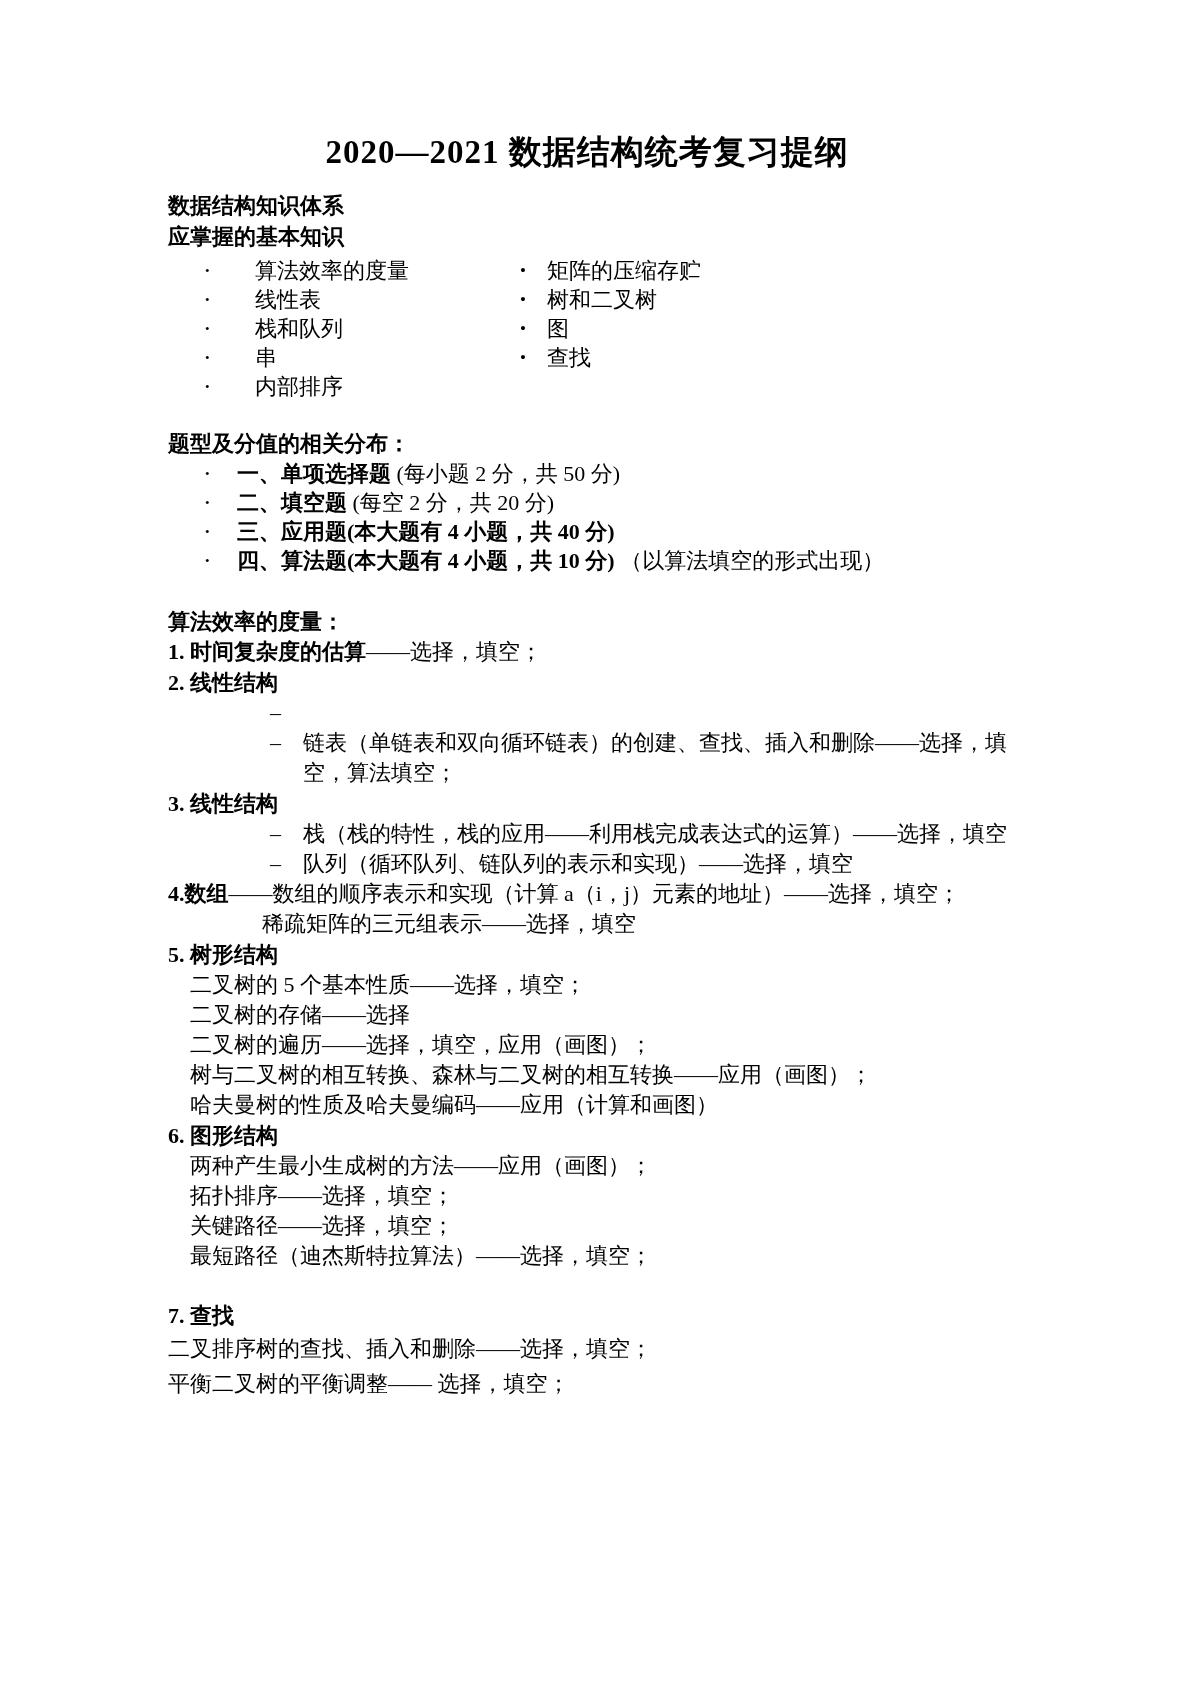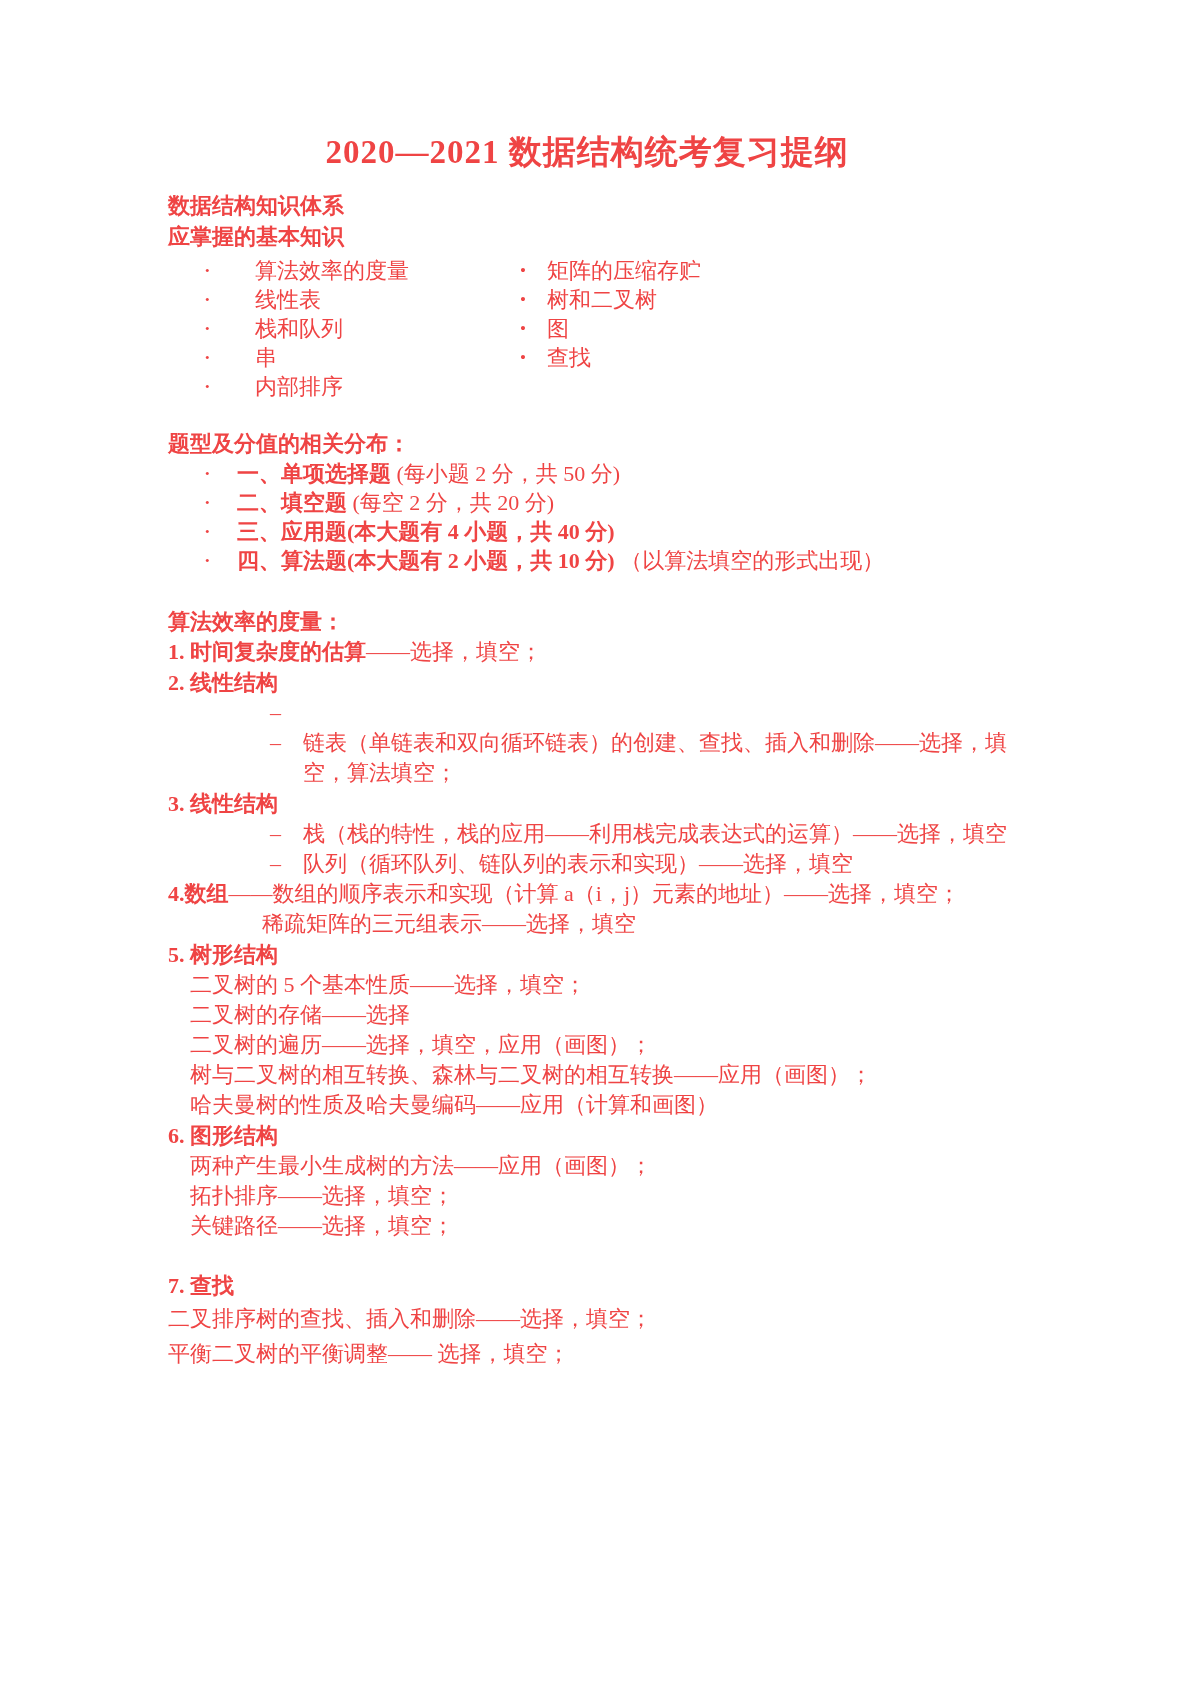--- a/index.html
+++ b/index.html
@@ -2,21 +2,21 @@
 <html><head>
 <meta charset="utf-8">
 <style>
   * { box-sizing: border-box; }
   html, body { margin: 0; padding: 0; background: #ffffff; }
   .page {
     position: relative;
     width: 1190px;
     height: 1683px;
     background: #ffffff;
-    color: #ef4444;
+    color: #000000;
     font-family: "Liberation Serif", "DejaVu Serif", serif;
     padding: 130px 160px 40px 168px;
     overflow: hidden;
   }
   .doc-title {
     font-size: 33px;
     font-weight: bold;
     text-align: center;
     margin: 0 0 16px -24px;
     letter-spacing: 1px;
@@ -122,21 +122,21 @@
       <li class="qt-item">
         <span class="blt dot">•</span>
         <span><b>二、填空题 </b><span>(每空 2 分，共 20 分)</span></span>
       </li>
       <li class="qt-item">
         <span class="blt dot">•</span>
         <span><b>三、应用题(本大题有 4 小题，共 40 分)</b><span></span></span>
       </li>
       <li class="qt-item">
         <span class="blt dot">•</span>
-        <span><b>四、算法题(本大题有 2 小题，共 10 分)</b><span> （以算法填空的形式出现）</span></span>
+        <span><b>四、算法题(本大题有 4 小题，共 10 分)</b><span> （以算法填空的形式出现）</span></span>
       </li>
     </ul>
 
     <p class="bold-line ct-heading">算法效率的度量：</p>
 
     <p class="num-line"><b>1. 时间复杂度的估算</b><span>——选择，填空；</span></p>
 
     <p class="bold-line">2. 线性结构</p>
     <ul class="dash-list">
       <li class="dash-item">
@@ -170,20 +170,21 @@
       <p class="ct-line indent22">二叉树的遍历——选择，填空，应用（画图）；</p>
       <p class="ct-line indent22">树与二叉树的相互转换、森林与二叉树的相互转换——应用（画图）；</p>
       <p class="ct-line indent22">哈夫曼树的性质及哈夫曼编码——应用（计算和画图）</p>
     </div>
 
     <p class="bold-line">6. 图形结构</p>
     <div>
       <p class="ct-line indent22">两种产生最小生成树的方法——应用（画图）；</p>
       <p class="ct-line indent22">拓扑排序——选择，填空；</p>
       <p class="ct-line indent22">关键路径——选择，填空；</p>
+      <p class="ct-line indent22">最短路径（迪杰斯特拉算法）——选择，填空；</p>
     </div>
 
     <p class="bold-line sec7">7. 查找</p>
     <div>
       <p class="wide-line">二叉排序树的查找、插入和删除——选择，填空；</p>
       <p class="wide-line">平衡二叉树的平衡调整—— 选择，填空；</p>
     </div>
 
   </div>
 </div>

